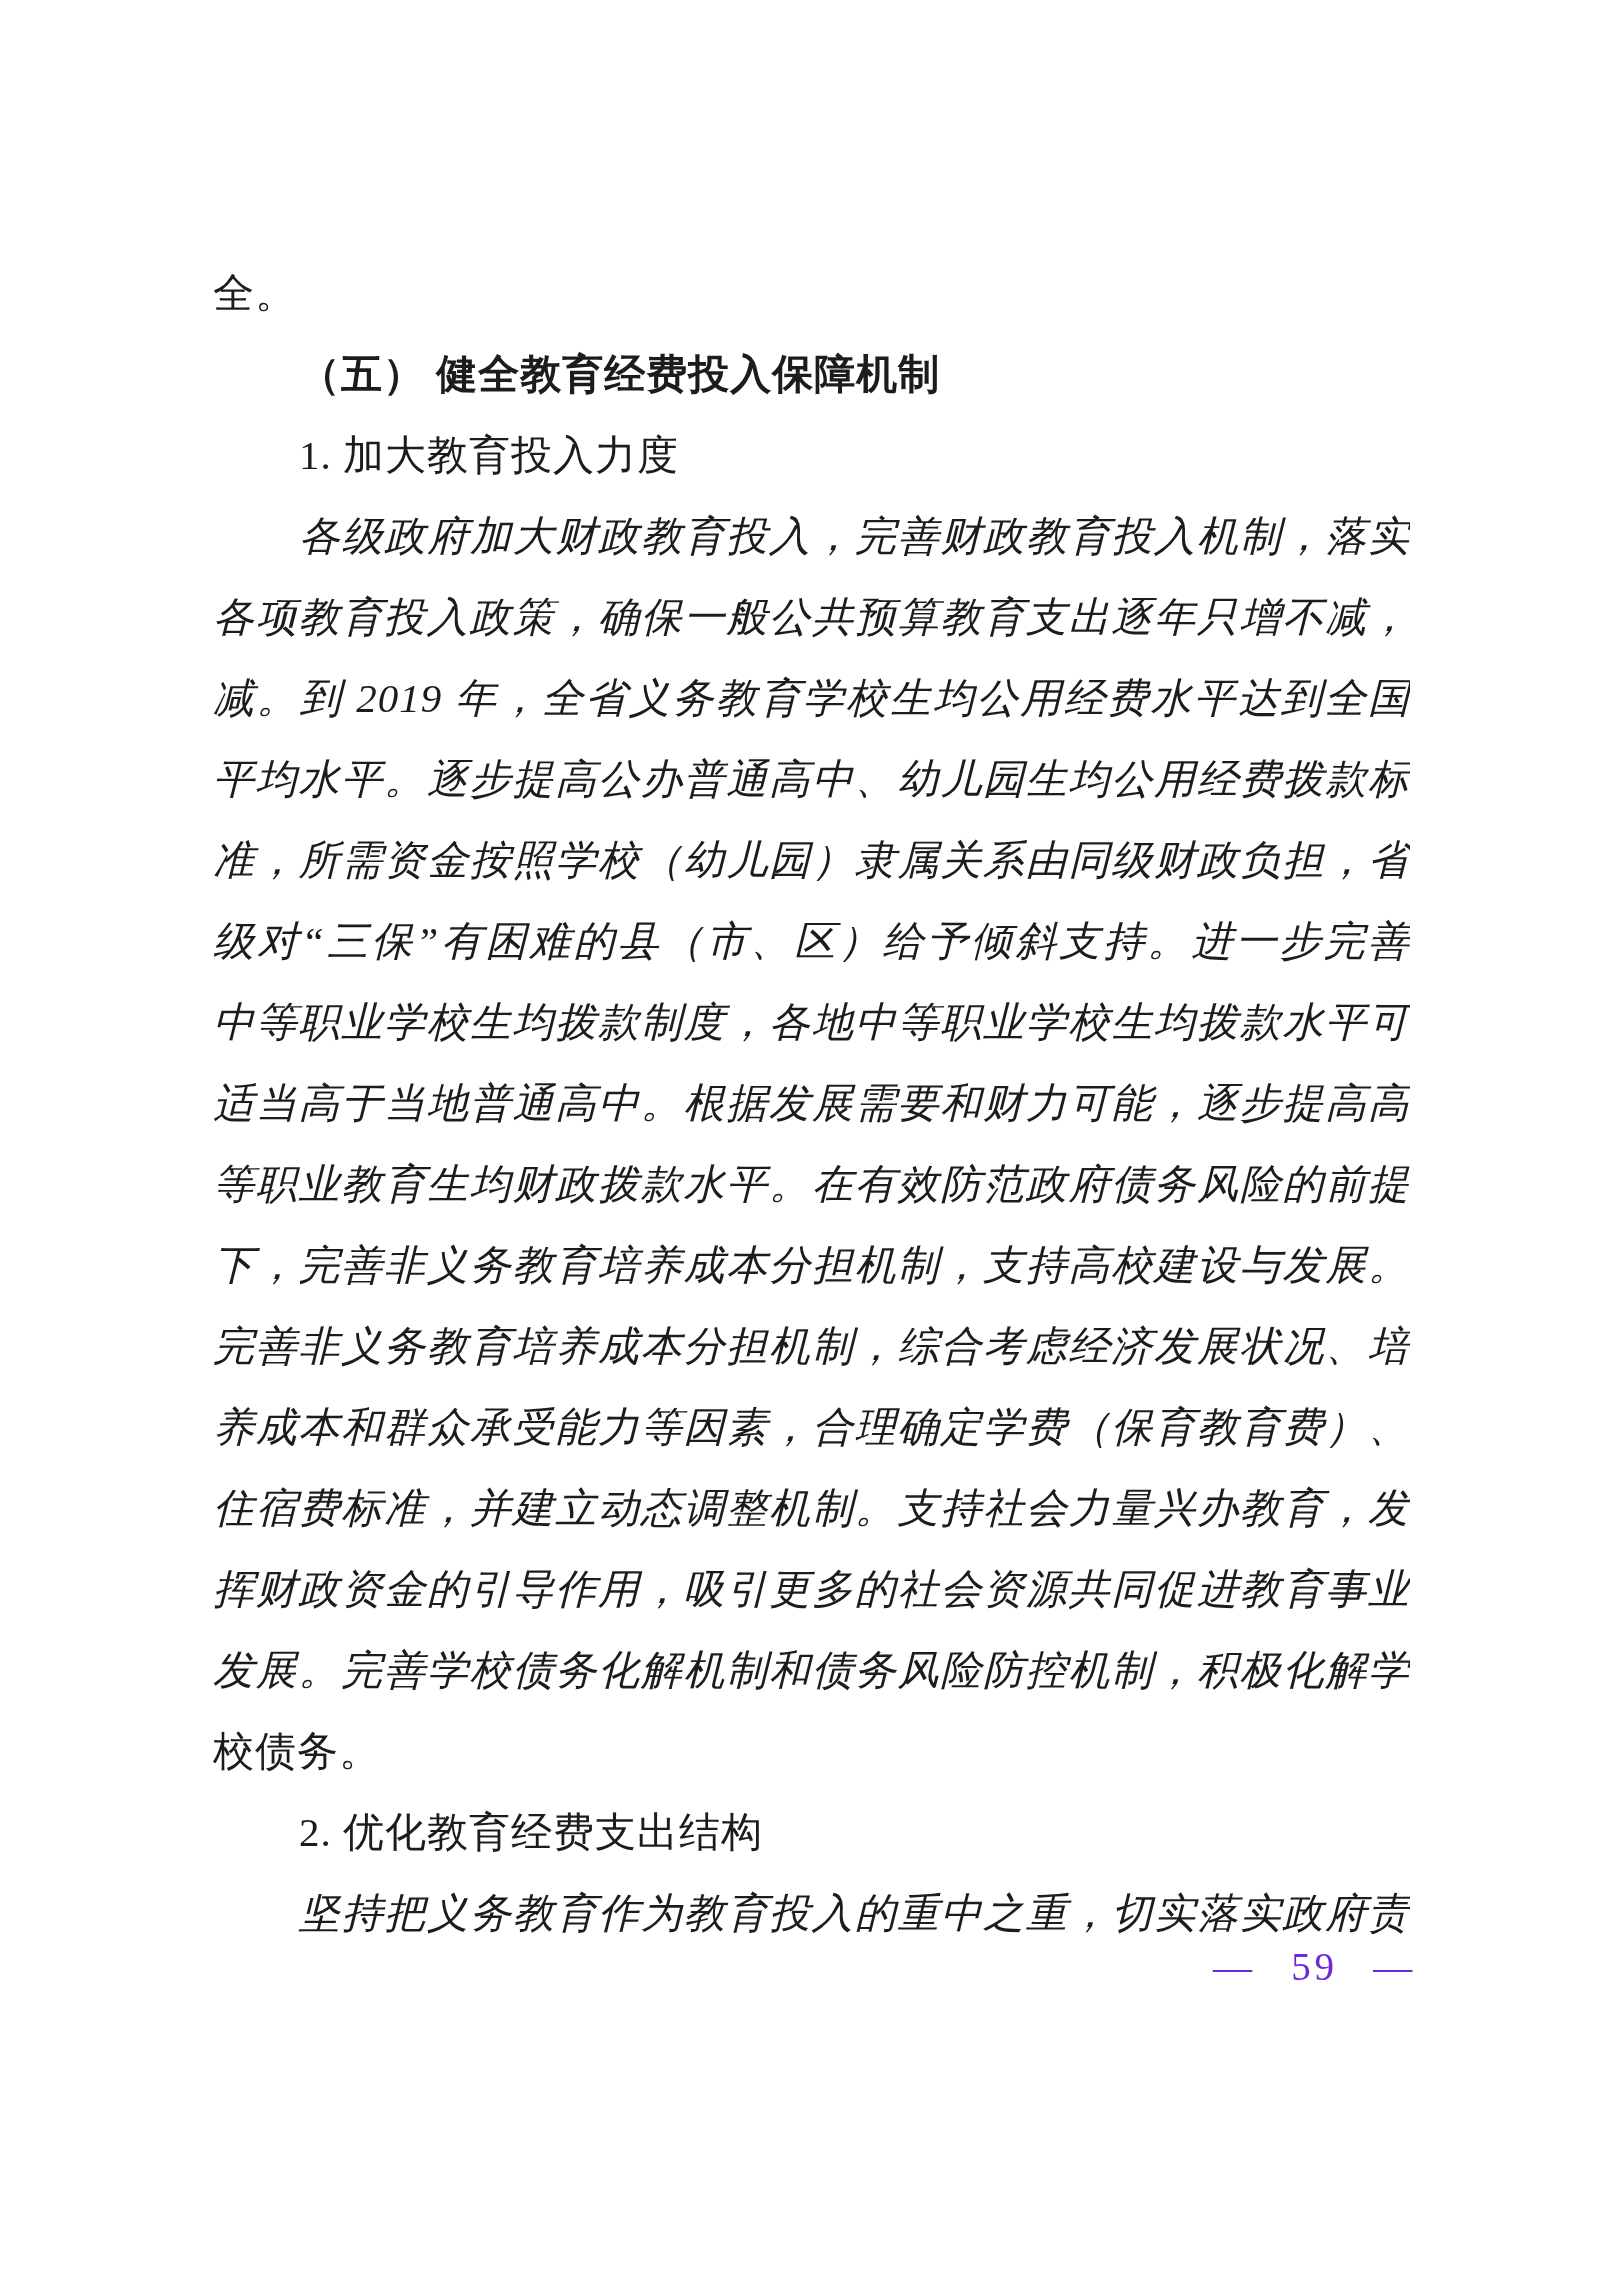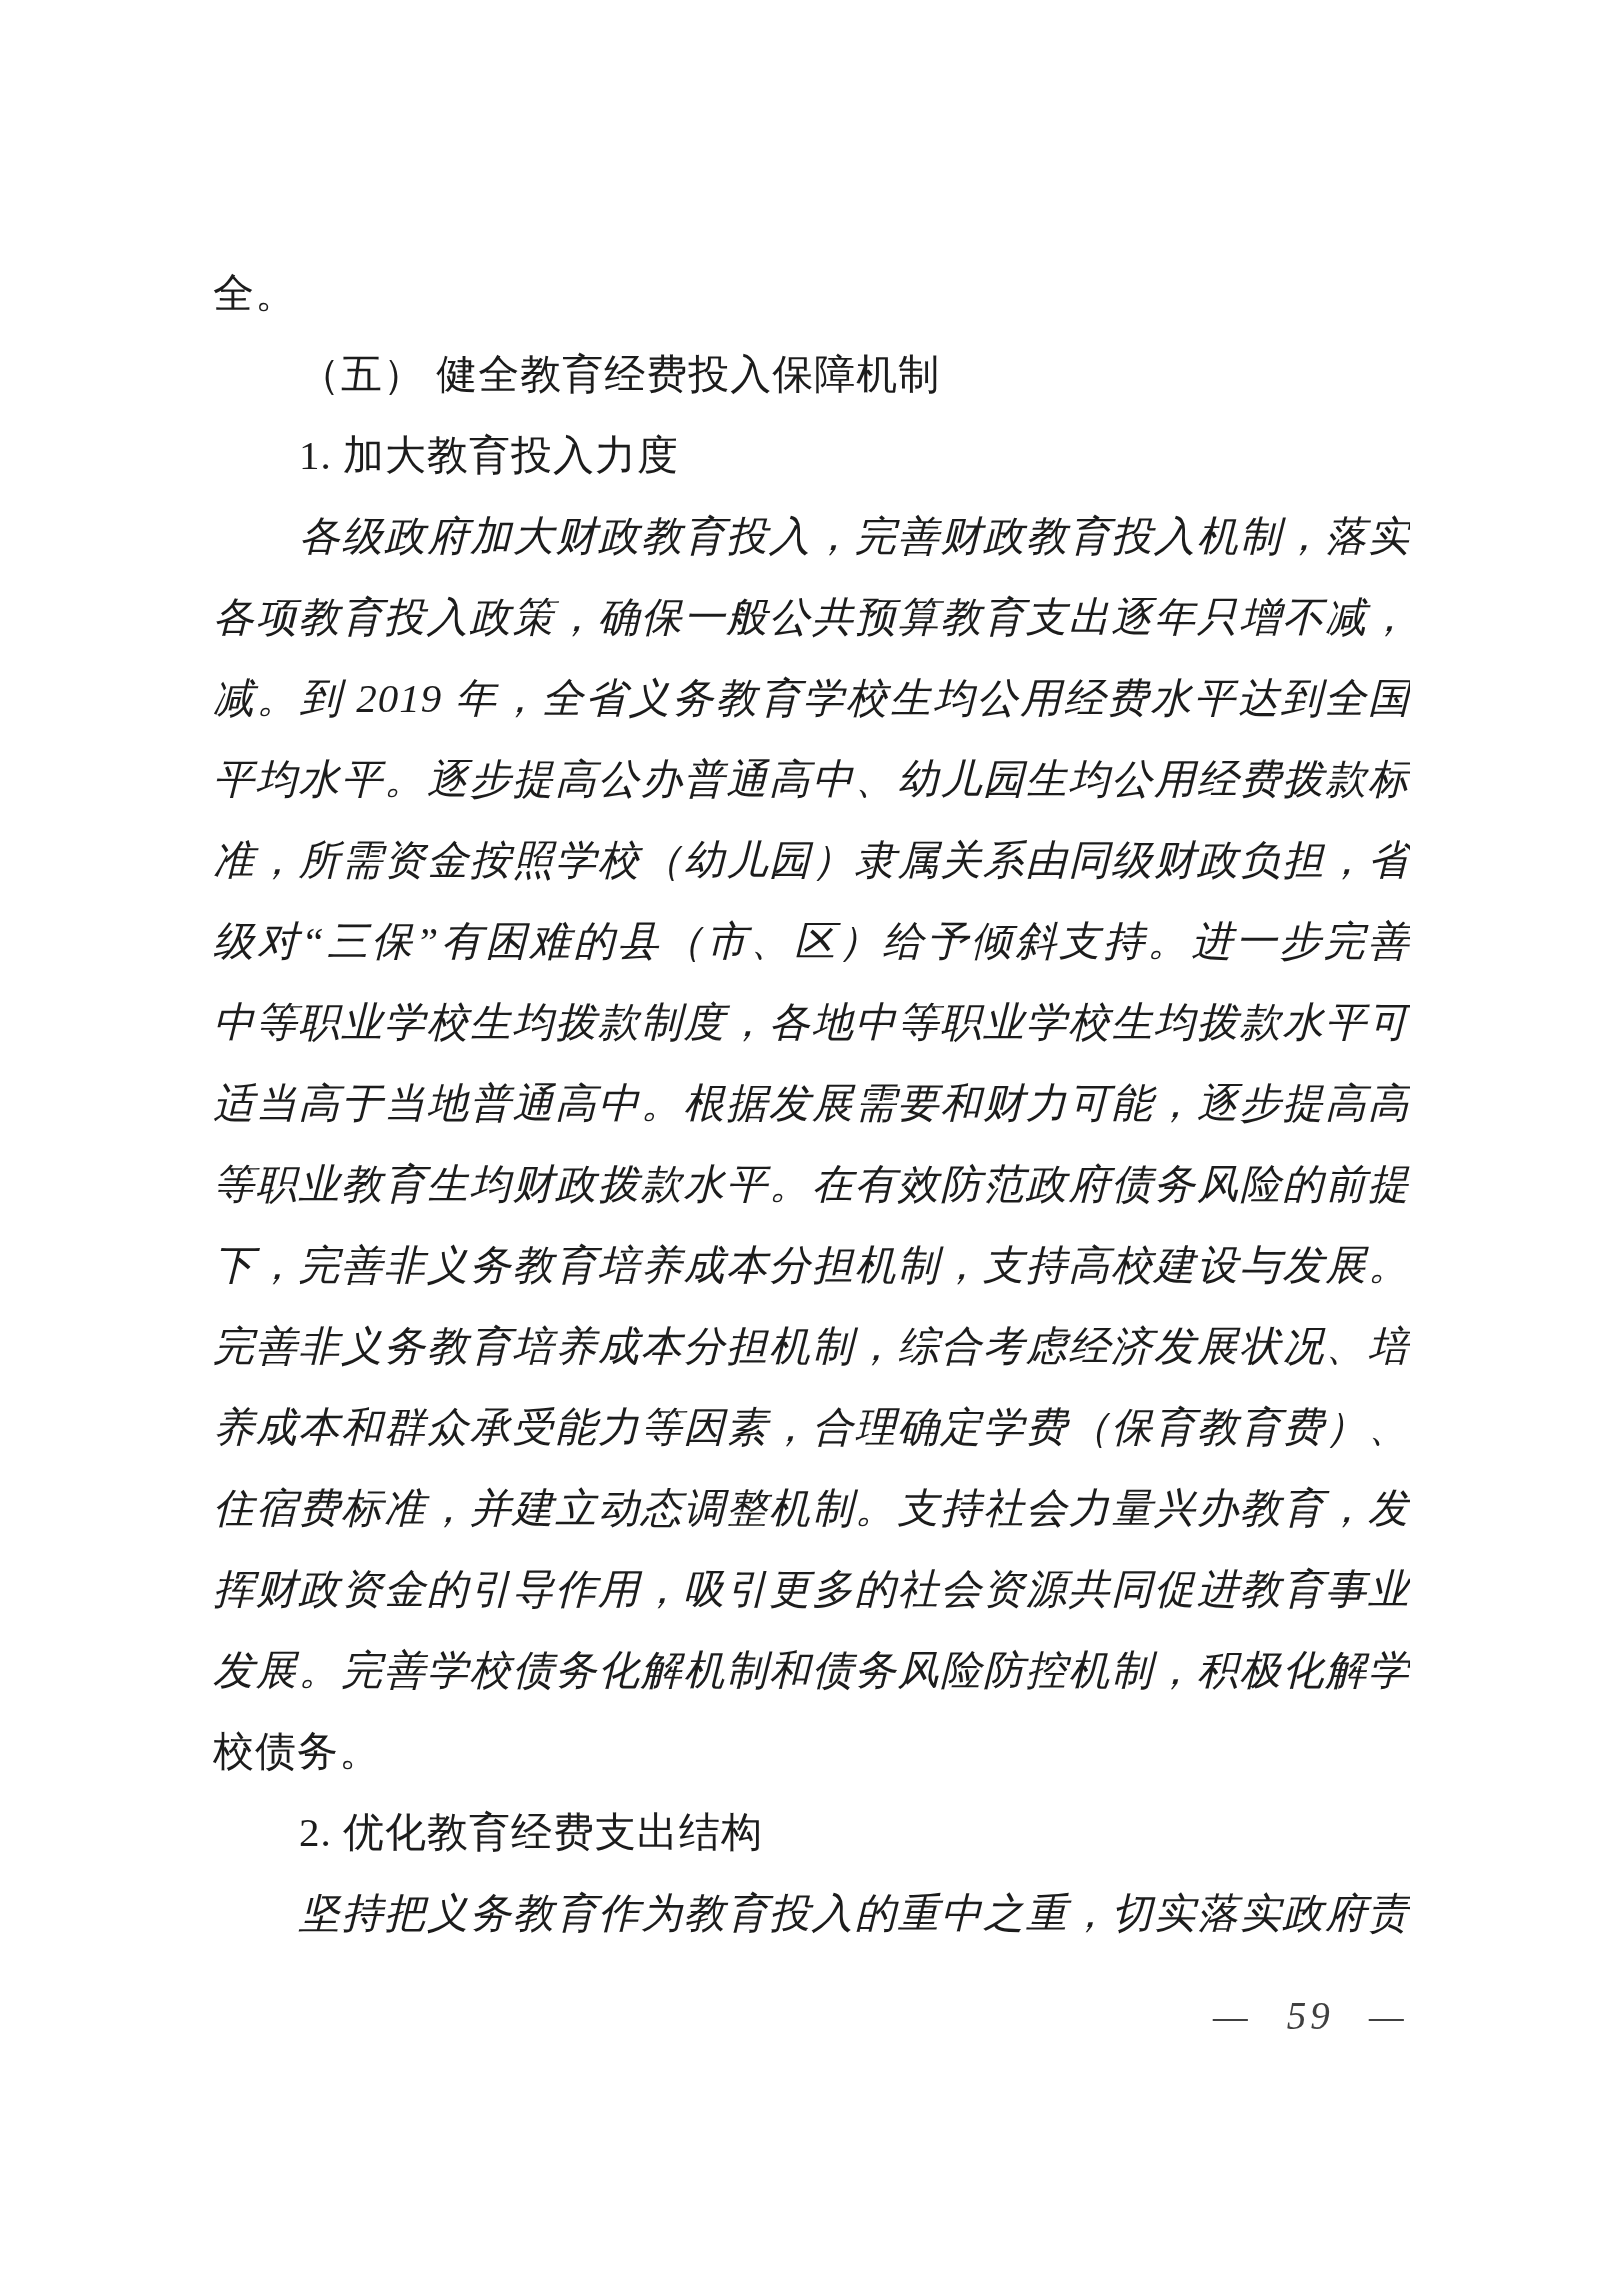--- a/index.html
+++ b/index.html
@@ -32,33 +32,32 @@
     letter-spacing: 1px;
   }
   .fill {
     text-align-last: justify;
     font-style: italic;
   }
   .indent {
     text-indent: 86px;
   }
   .h-bold {
-    font-weight: normal;
+    font-weight: bold;
   }
   .pagenum {
     position: absolute;
-    top: 1993px;
+    top: 1944px;
     left: 1213px;
     font-size: 39px;
     line-height: 45px;
     letter-spacing: 3.9px;
     word-spacing: 21.6px;
-    color: #404040;
+    color: #6d28d9;
     white-space: nowrap;
-    font-style: italic;
   }
 </style>
 </head>
 <body>
 
 <div class="page">
   <div class="textblock">
     <div class="line">全。</div>
     <div class="line indent h-bold">（五） 健全教育经费投入保障机制</div>
     <div class="line indent">1. 加大教育投入力度</div>

